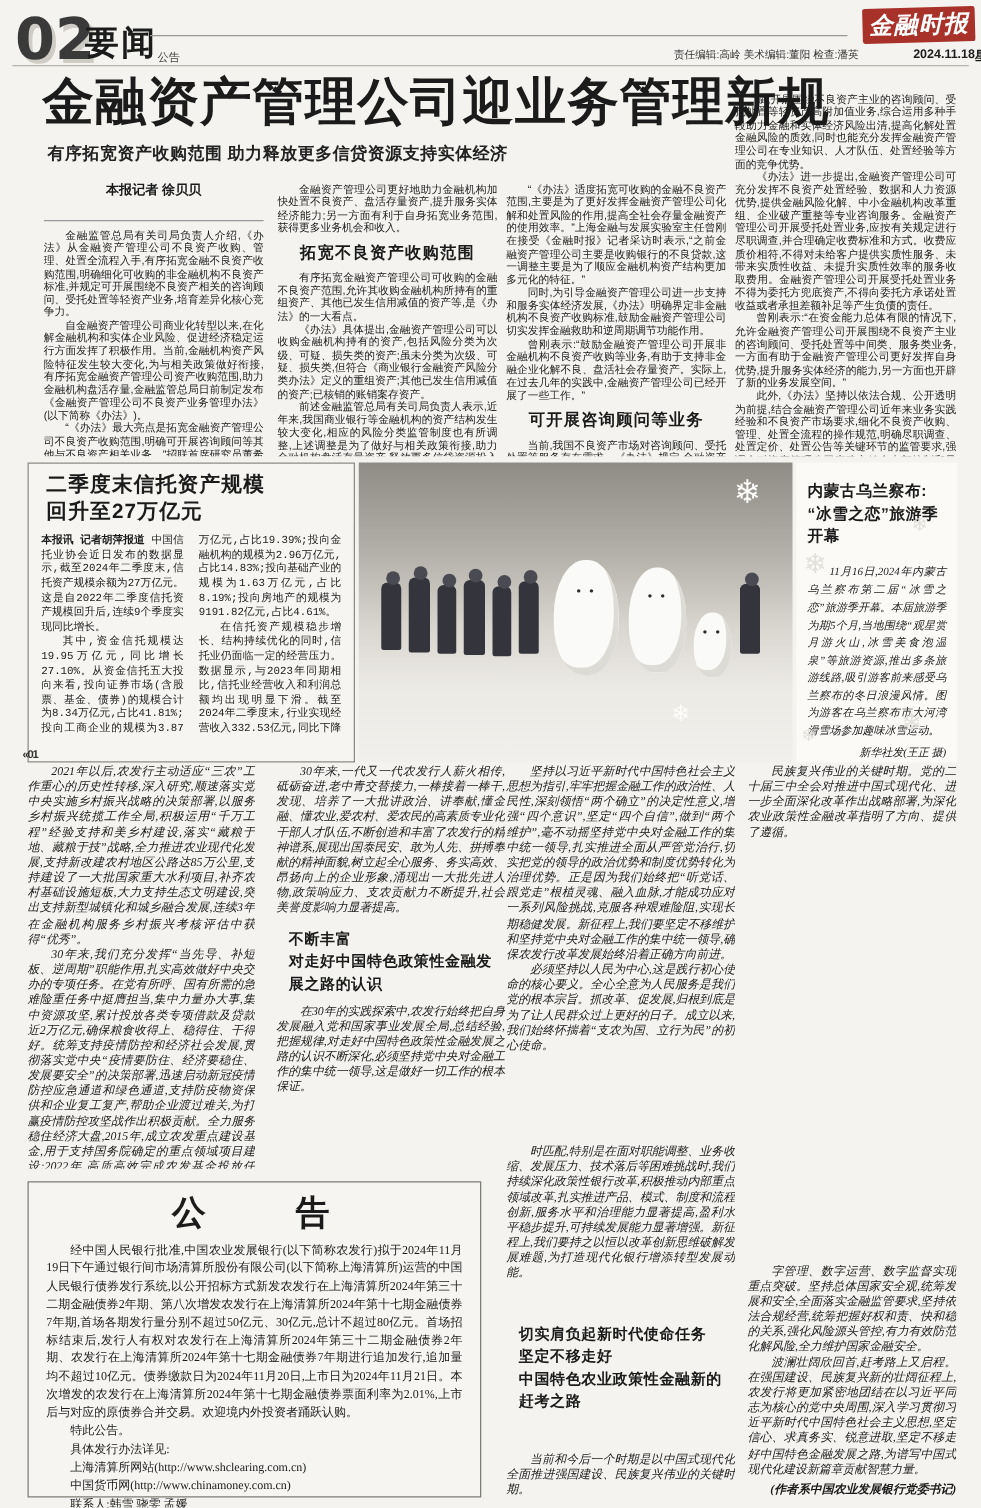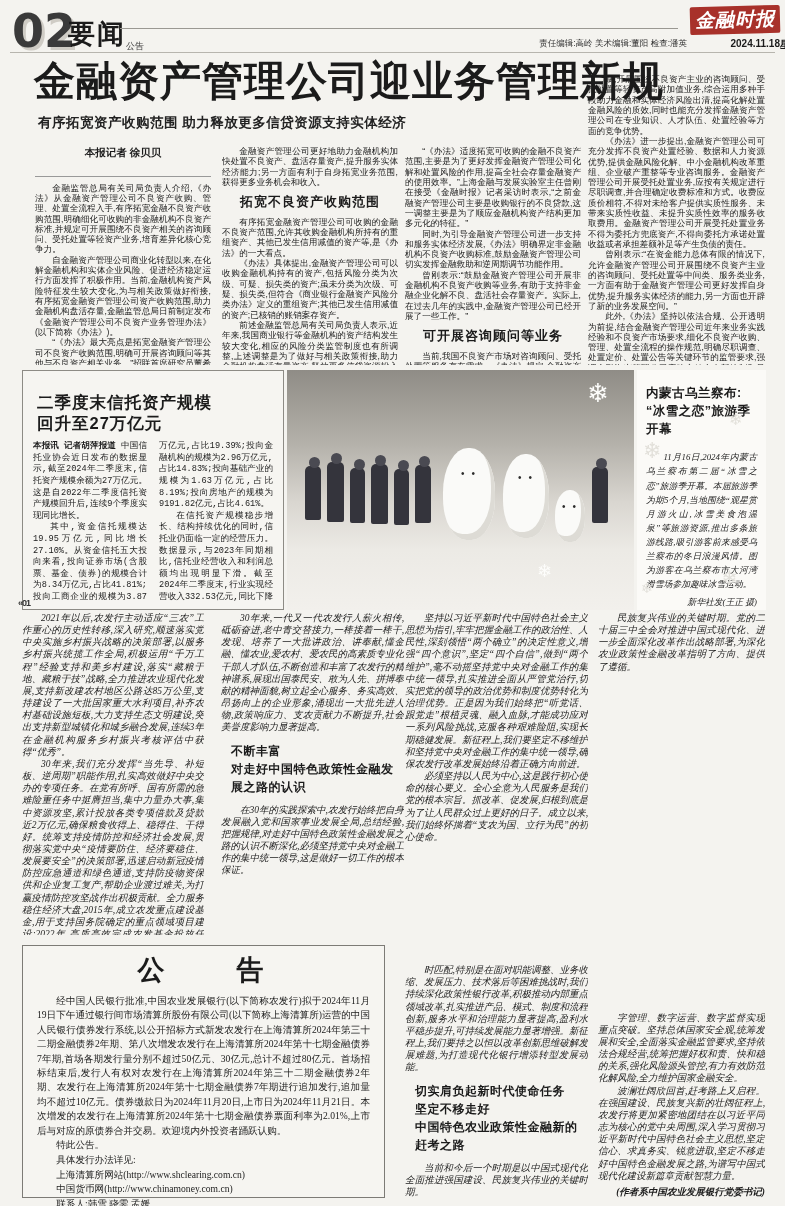--- a/index.html
+++ b/index.html
@@ -31,21 +31,21 @@
   .leadcol{overflow:hidden;}
   .c1{left:35px;top:146px;width:176px;height:219px;}
   .c2{left:222px;top:146px;width:176px;height:219px;}
   .c3{left:405px;top:146px;width:176px;height:219px;}
   .c4{left:588px;top:74px;width:177px;height:291px;}
   .byline{text-align:center;font-weight:700;font-size:10.5px;padding-bottom:17px;
           border-bottom:1px solid #999;margin-bottom:6px;}
   .sechead{text-align:center;font-weight:900;font-size:13px;margin:7px 0;letter-spacing:1px;}
   
   .trustbox{left:22px;top:370px;width:262px;height:240px;border:1px solid #8d8b85;
-            background:#f6f5f1;box-sizing:border-box;padding:19px 10px;}
+            background:#f6f5f1;box-sizing:border-box;padding:5px 10px;}
   .trust-title{font-size:16.5px;font-weight:900;line-height:1.25;margin:2px 0 8px 4px;letter-spacing:1px;}
   .trust-cols{column-count:2;column-gap:12px;height:170px;overflow:hidden;
               font-size:8.6px;line-height:1.35;text-align:justify;font-family:Liberation Mono, monospace;}
   .trust-cols p{margin:0;text-indent:2em;}
   .trust-cols p.first{text-indent:0;}
   
   .photo{left:287px;top:370px;width:347px;height:240px;overflow:hidden;
          background:linear-gradient(#8f8c86 0%,#b3b0a9 30%,#d9d6d0 55%,#eceae5 75%,#f2f0ec 100%);}
   .person{position:absolute;background:#34343c;border-radius:5px 5px 2px 2px;}
   .person:before{content:"";position:absolute;left:25%;top:-9px;width:11px;height:11px;
@@ -64,21 +64,21 @@
             font-size:8.8px;line-height:1.6;text-align:justify;text-indent:2em;color:#222;}
   .cap-credit{margin-top:6px;font-family:"Liberation Serif",serif;font-style:italic;
               font-size:8.8px;text-align:right;}
   
   .feat{font-family:"Liberation Serif",serif;font-style:italic;font-size:9.5px;
         line-height:1.28;text-align:justify;overflow:hidden;}
   .feat p{margin:0;text-indent:2em;}
   .contmark{left:18px;top:598px;font-size:9px;font-weight:900;color:#333;letter-spacing:-1px;}
   .f1{left:22px;top:612px;width:182px;height:323px;}
   .f2{left:221px;top:612px;width:183px;height:323px;}
-  .f3{left:405px;top:612px;width:183px;height:586px;display:flex;flex-direction:column;}
+  .f3{left:405px;top:612px;width:183px;height:586px;display:flex;flex-direction:column;gap:24px;}
   .f4{left:598px;top:612px;width:167px;height:586px;display:flex;flex-direction:column;}
   .spacer{flex:1;}
   .feat-sub{font-family:"Liberation Sans",sans-serif;font-style:normal;font-weight:900;
             font-size:12px;line-height:1.5;margin:8px 0 8px 10px;text-align:left;letter-spacing:.5px;}
   .author{font-style:italic;text-align:right;margin-top:4px;font-weight:700;}
   
   .notice{left:22px;top:945px;width:363px;height:253px;border:1px solid #7d7b76;
           background:#f6f5f1;box-sizing:border-box;padding:6px 14px;
           font-family:"Liberation Serif",serif;}
   .notice-title{text-align:center;font-size:27px;font-weight:900;letter-spacing:6px;margin:0 0 6px 0;}

